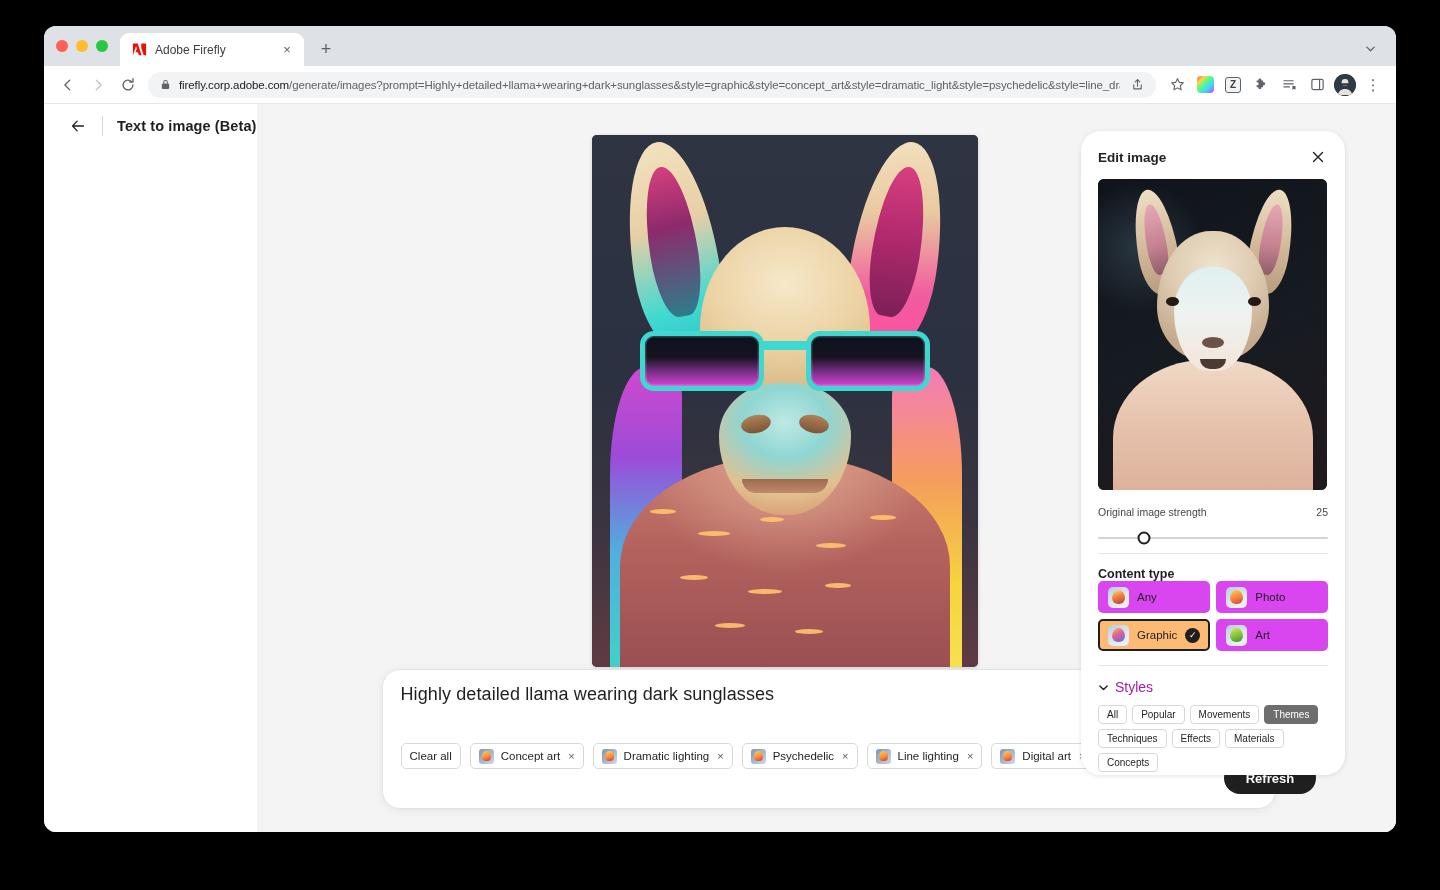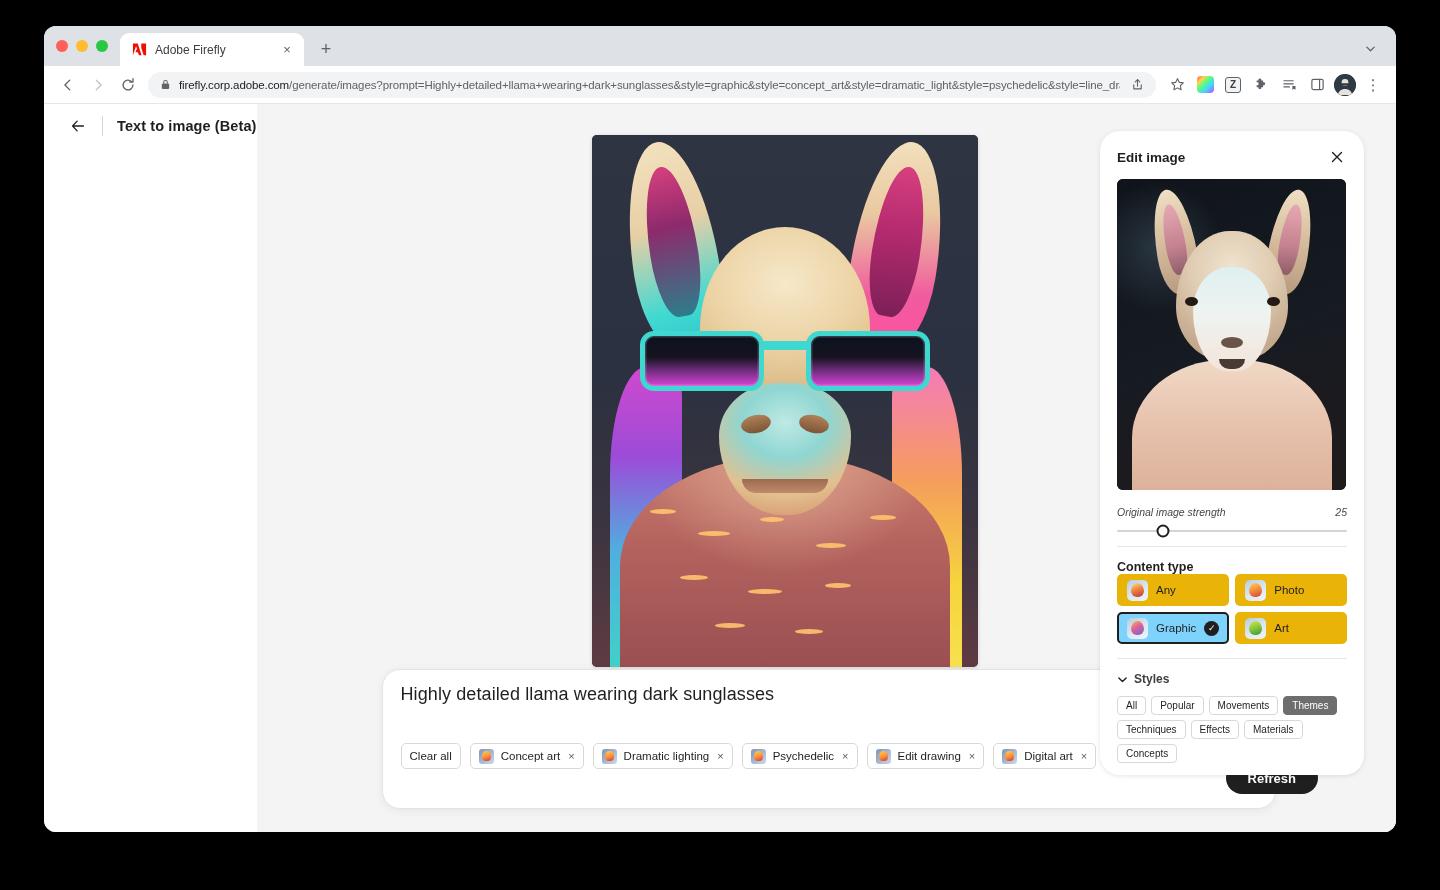--- a/index.html
+++ b/index.html
@@ -443,21 +443,21 @@
     display: flex;
     align-items: center;
     justify-content: center;
     flex: none;
     margin-top: 44px;
   }
 
   
   .edit-panel {
     position: absolute;
-    right: 32px;
+    right: 51px;
     top: 27px;
     width: 264px;
     height: 644px;
     background: #ffffff;
     border-radius: 20px;
     box-shadow: 0 1px 5px rgba(0,0,0,0.10);
     padding: 16px 17px 0 17px;
     overflow: hidden;
   }
   .panel-head {
@@ -556,22 +556,21 @@
     width: 200px; height: 130px;
     border-radius: 46% 46% 0 0 / 60% 60% 0 0;
     background: linear-gradient(180deg,#f0d9c6 0%,#e7c2ad 50%,#dcb29c 100%);
   }
 
   .slider-block { margin-bottom: 10px; }
   .slider-row {
     display: flex;
     align-items: baseline;
     justify-content: space-between;
-    margin-bottom: 12px;
-    font-style: italic;
+    margin-bottom: 19px;
   }
   .slider-label { font-size: 10.5px; color: #464646; }
   .slider-value { font-size: 10.5px; color: #464646; }
   .slider-track {
     position: relative;
     height: 2px;
     background: #d4d4d4;
     border-radius: 1px;
   }
   .slider-thumb {
@@ -596,29 +595,29 @@
     color: #1f1f1f;
   }
   .ct-grid {
     display: grid;
     grid-template-columns: 1fr 1fr;
     gap: 6px;
   }
   .ct-item {
     height: 32px;
     border-radius: 5px;
-    background: #eab308;
+    background: #d946ef;
     display: flex;
     align-items: center;
     gap: 8px;
     padding: 0 8px;
     border: 2px solid transparent;
   }
   .ct-item.selected {
-    background: #7dd3fc;
+    background: #fdba74;
     border-color: #1f1f1f;
     justify-content: space-between;
   }
   .ct-thumb {
     width: 21px; height: 21px;
     border-radius: 5px;
     flex: none;
     position: relative;
     overflow: hidden;
     background: linear-gradient(150deg,#b8cde0 0%,#dce8f2 55%,#f0f5f8 100%);
@@ -661,23 +660,23 @@
     gap: 6px;
     margin-bottom: 10px;
   }
   .styles-caret {
     font-size: 10px;
     color: #1f1f1f;
     display: flex;
     align-items: center;
   }
   .styles-title {
-    font-size: 12px;
-    font-weight: bold;
-    color: #404040;
+    font-size: 14px;
+    font-weight: normal;
+    color: #a21caf;
   }
   .filter-row {
     display: flex;
     flex-wrap: wrap;
     gap: 5px;
     margin-bottom: 11px;
   }
   .filter-chip {
     height: 19px;
     padding: 0 8px;
@@ -881,21 +880,21 @@
           </div>
 
           <div class="chip">
             <span class="chip-thumb"></span>
             <span>Psychedelic</span>
             <span class="chip-x">×</span>
           </div>
 
           <div class="chip">
             <span class="chip-thumb"></span>
-            <span>Edit drawing</span>
+            <span>Line lighting</span>
             <span class="chip-x">×</span>
           </div>
 
           <div class="chip">
             <span class="chip-thumb"></span>
             <span>Digital art</span>
             <span class="chip-x">×</span>
           </div>
 
           <div class="chip">

